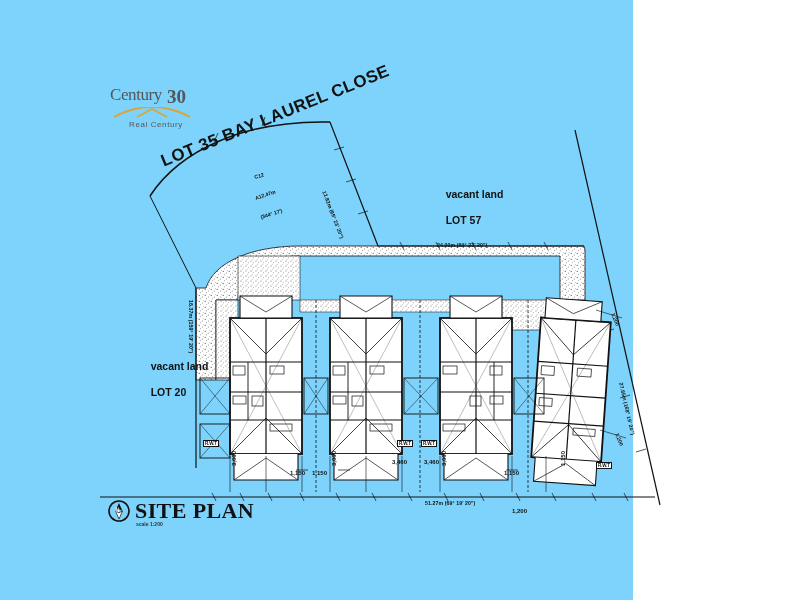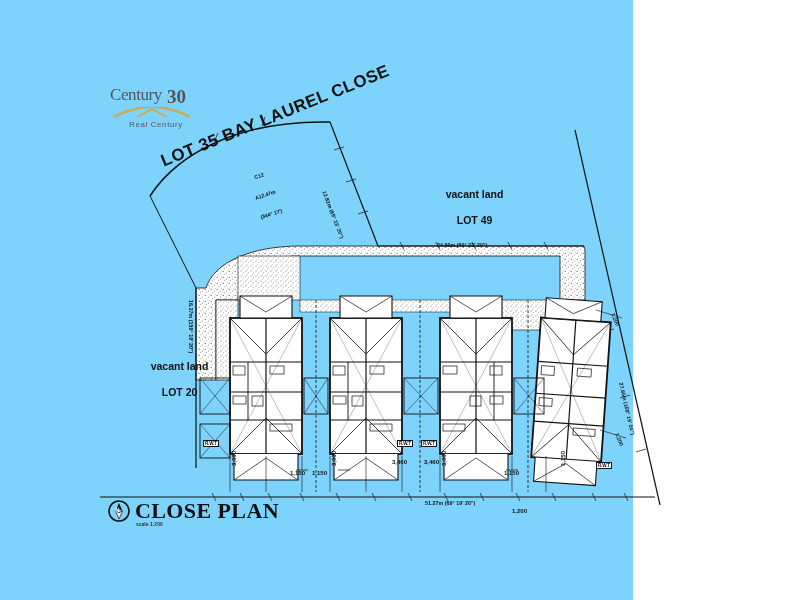--- a/index.html
+++ b/index.html
@@ -10,21 +10,21 @@
   
   .logo{position:absolute;left:110px;top:82px;width:86px;height:50px;}
   .logo-word{font-family:"Liberation Serif",serif;font-size:17px;letter-spacing:-0.4px;color:#55565a;line-height:1;white-space:nowrap;position:absolute;left:0;top:4px;}
   .logo-21{position:absolute;left:57px;top:5px;font-family:"Liberation Serif",serif;font-weight:bold;font-size:19px;color:#55565a;line-height:1;}
   .logo-swoosh{position:absolute;left:3px;top:25px;width:78px;height:12px;}
   .logo-sub{position:absolute;left:19px;top:38px;font-size:8px;letter-spacing:0.6px;color:#55565a;font-family:"Liberation Sans",sans-serif;}
 
   
   .lbl{position:absolute;white-space:pre;font-family:"Liberation Sans",sans-serif;color:#111;}
   .lot-title{font-weight:bold;font-size:17px;letter-spacing:0.5px;}
-  .vac{font-weight:bold;font-size:10.5px;text-align:center;line-height:1.25;}
+  .vac{font-weight:bold;font-size:10.5px;text-align:left;line-height:1.25;}
   .dim{font-size:5.2px;font-weight:bold;letter-spacing:0.1px;}
   .dim6{font-size:6px;font-weight:bold;}
   .curve-lbl{font-size:5.2px;font-weight:bold;line-height:1.3;text-align:center;}
   .rwt{font-size:4.6px;font-weight:bold;border:1px solid #111;padding:0px 1px;background:#fff;letter-spacing:-0.2px;}
 
   
   .siteplan-wrap{position:absolute;left:108px;top:500px;display:flex;align-items:center;gap:5px;}
   .compass{width:22px;height:22px;}
   .siteplan-txt{font-family:"Liberation Serif",serif;font-weight:bold;font-size:22px;letter-spacing:0.4px;color:#111;line-height:1;}
   .scale-txt{position:absolute;left:136px;top:521px;font-size:5px;font-weight:bold;color:#333;}
@@ -272,21 +272,21 @@
   <div class="lbl curve-lbl" style="left:243px;top:163px;transform:rotate(-18deg);transform-origin:left top;">
     <div>C12</div>
     <div>A12.47m</div>
     <div>(344° 17')</div>
   </div>
 
   <div class="lbl dim" style="left:327px;top:190px;transform:rotate(69deg);transform-origin:left top;">12.82m (69° 23' 20")</div>
 
   <div class="lbl vac" style="left:434px;top:175px;">
     <span>vacant land</span><br>
-    <span>LOT 49</span>
+    <span>LOT 57</span>
   </div>
 
   <div class="lbl dim" style="left:437px;top:242px;">24.00m (69° 23' 20")</div>
 
   <div class="lbl vac" style="left:139px;top:347px;">
     <span>vacant land</span><br>
     <span>LOT 20</span>
   </div>
 
   <div class="lbl dim" style="left:194px;top:300px;transform:rotate(90deg);transform-origin:left top;">16.37m (159° 19' 20")</div>
@@ -317,17 +317,17 @@
   <div class="lbl rwt" style="left:421px;top:440px;">R.W.T</div>
   <div class="lbl rwt" style="left:596px;top:462px;">R.W.T</div>
 
   <div class="siteplan-wrap">
     <svg class="compass" viewBox="0 0 22 22">
       <circle cx="11" cy="11" r="10" fill="none" stroke="#111" stroke-width="1.6"></circle>
       <path d="M11,3 L14.5,11 L11,9.2 L7.5,11 Z" fill="#111"></path>
       <path d="M11,19 L7.5,11 L11,12.8 L14.5,11 Z" fill="#fff" stroke="#111" stroke-width="0.7"></path>
       <path d="M8.2,7.6 L8.2,12 M8.2,7.6 L10.6,12 M10.6,7.6 L10.6,12" stroke="#fff" stroke-width="0.8" fill="none"></path>
     </svg>
-    <div class="siteplan-txt">CLOSE PLAN</div>
+    <div class="siteplan-txt">SITE PLAN</div>
   </div>
   <div class="scale-txt">scale 1:200</div>
 
 </div>
 
 </body></html>

